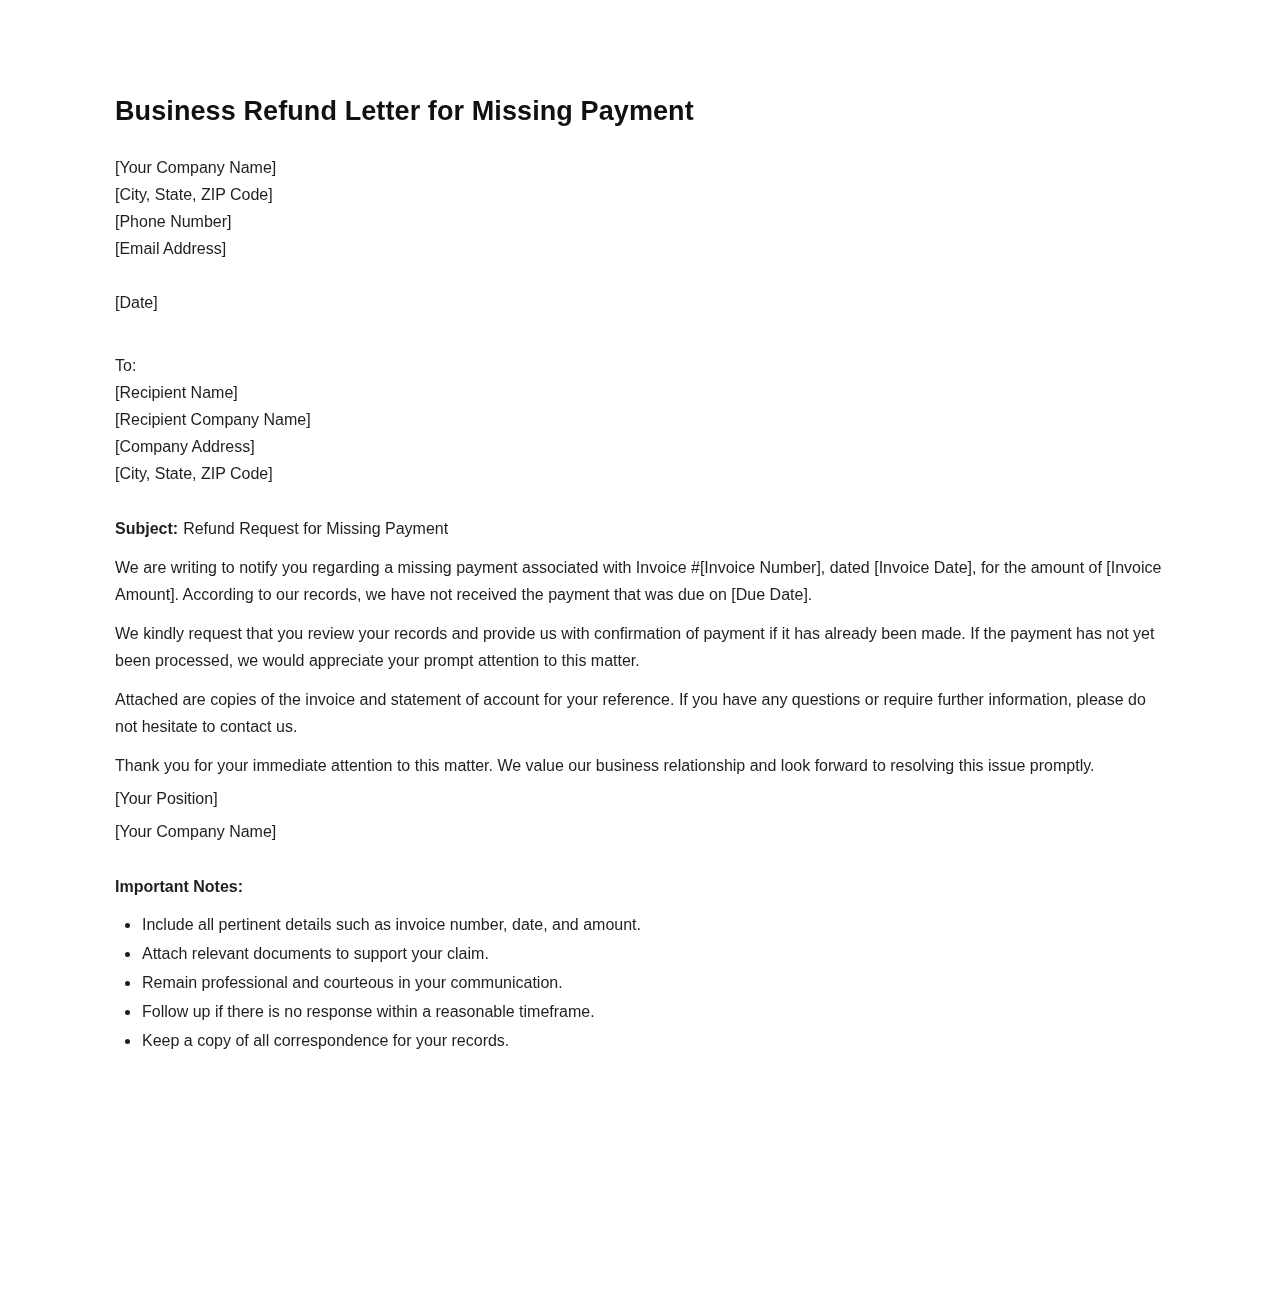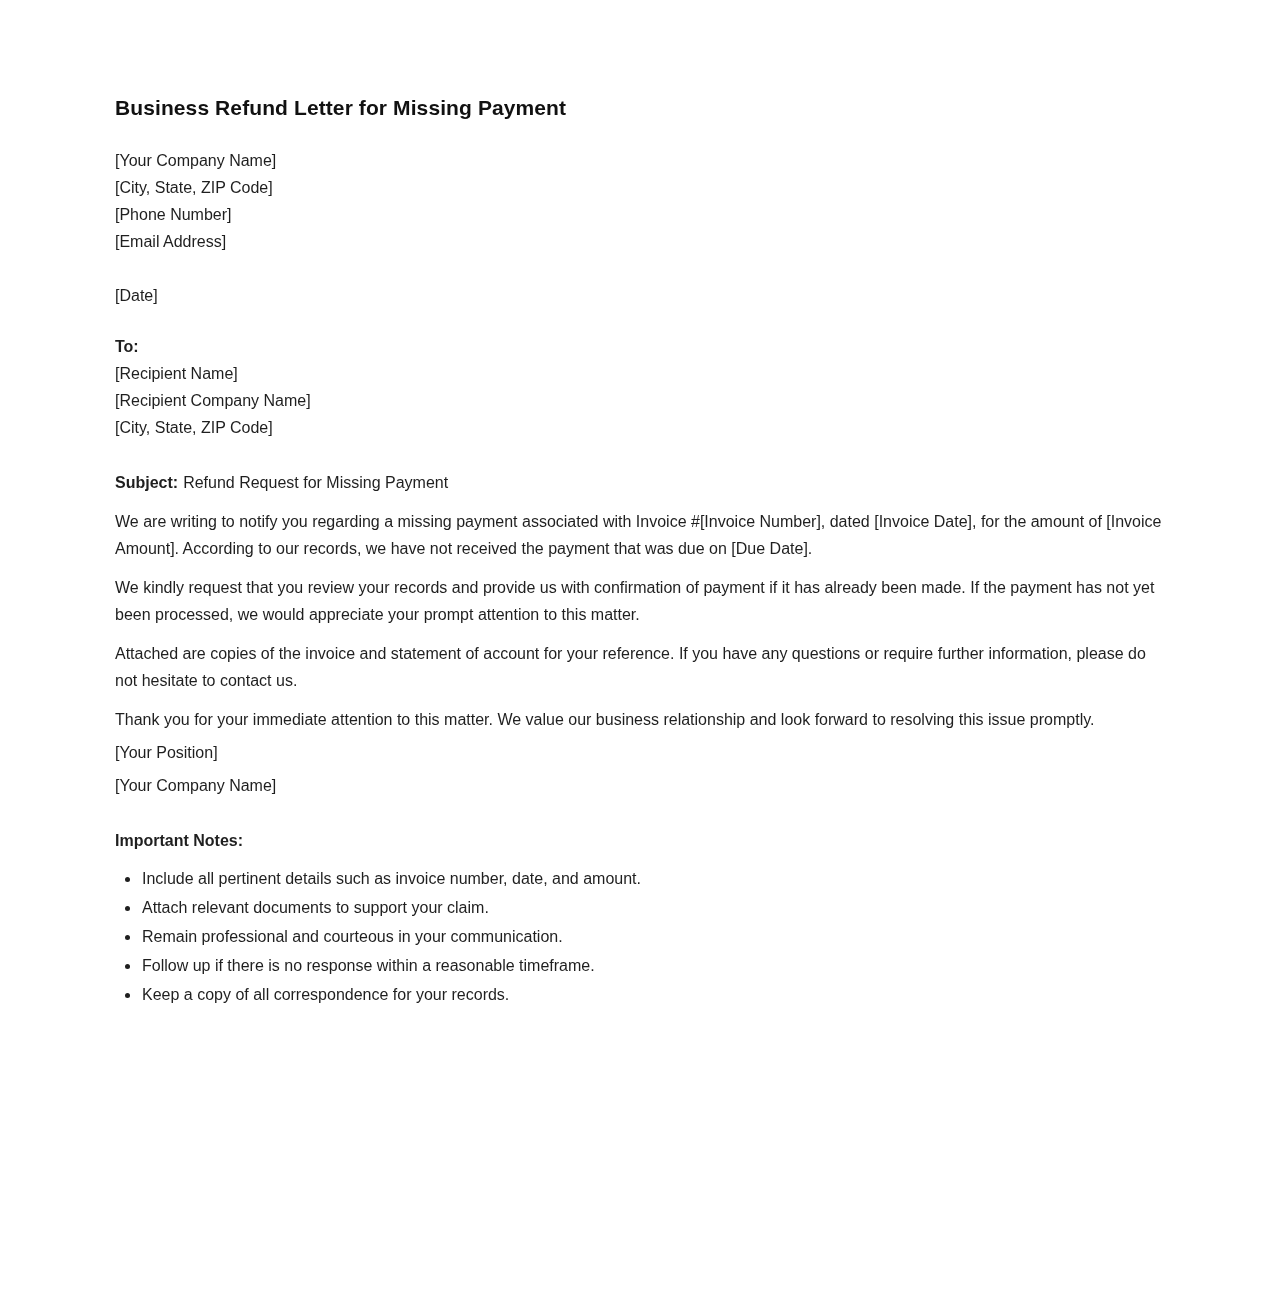--- a/index.html
+++ b/index.html
@@ -15,40 +15,40 @@
   .page {
     width: 1278px;
     min-height: 1300px;
     background: #ffffff;
     padding: 96px 115px 60px 115px;
   }
   .content {
     width: 1048px;
   }
   .doc-title {
-    font-size: 21px;
+    font-size: 27px;
     font-weight: 700;
     color: #111111;
     margin: 0 0 27px 0;
     letter-spacing: 0.1px;
   }
   p {
     margin: 0;
     font-size: 16px;
     line-height: 27px;
   }
   .address-block p {
     margin: 0;
   }
   .date-line {
     margin-top: 27px;
   }
   .to-label {
-    margin-top: 24px;
-    font-weight: 700;
+    margin-top: 36px;
+    font-weight: 400;
   }
   .subject-line {
     margin-top: 28px;
   }
   .subject-line .label {
     font-weight: 700;
     margin-right: 5px;
   }
   .salutation {
     margin-top: 12px;
@@ -91,20 +91,21 @@
       <p>[Email Address]</p>
     </div>
 
     <p class="date-line">[Date]</p>
 
     <p class="to-label">To:</p>
 
     <div class="address-block">
       <p>[Recipient Name]</p>
       <p>[Recipient Company Name]</p>
+      <p>[Company Address]</p>
       <p>[City, State, ZIP Code]</p>
     </div>
 
     <p class="subject-line">
       <span class="label">Subject:</span><span>Refund Request for Missing Payment</span>
     </p>
 
 
     <p class="para">We are writing to notify you regarding a missing payment associated with Invoice #[Invoice Number], dated [Invoice Date], for the amount of [Invoice Amount]. According to our records, we have not received the payment that was due on [Due Date].</p>
     <p class="para">We kindly request that you review your records and provide us with confirmation of payment if it has already been made. If the payment has not yet been processed, we would appreciate your prompt attention to this matter.</p>

